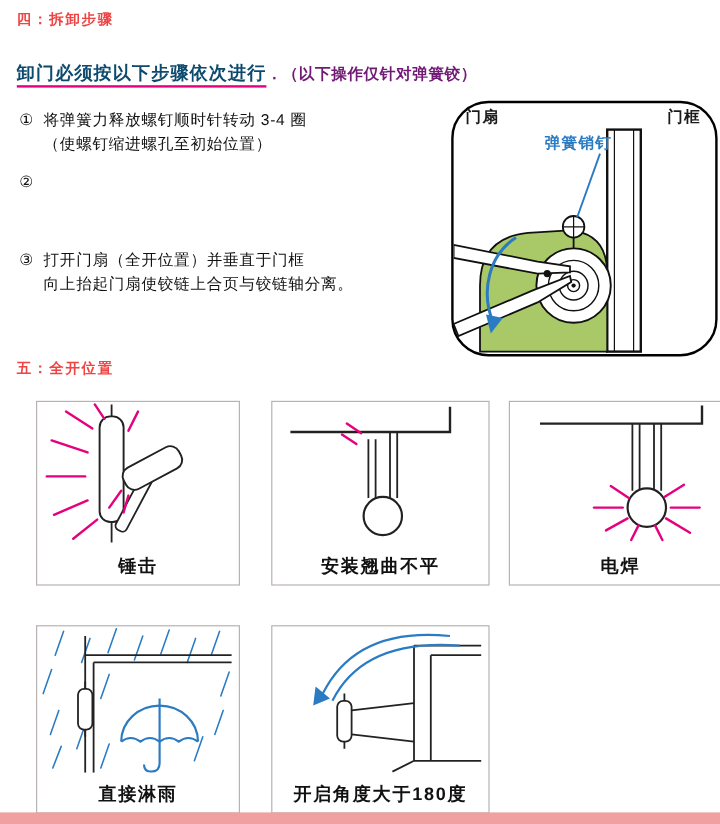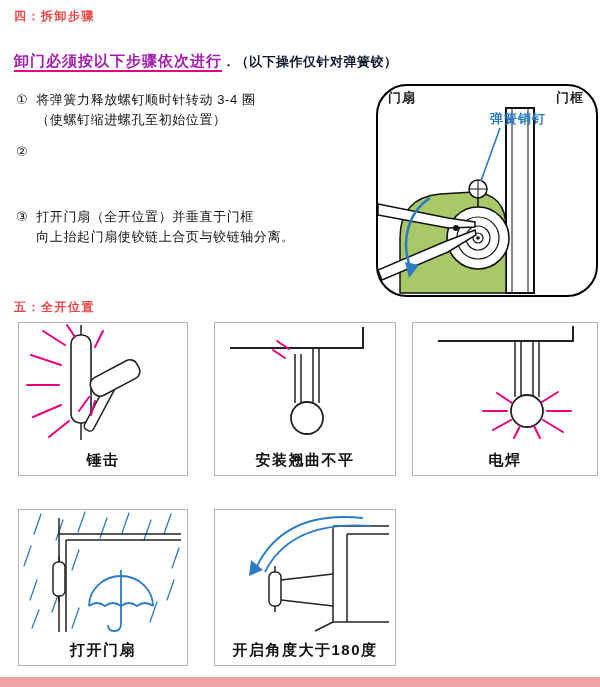--- a/index.html
+++ b/index.html
@@ -7,43 +7,43 @@
   .page{
     position:relative;width:600px;height:687px;background:#ffffff;overflow:hidden;
     font-family:"Liberation Sans","DejaVu Sans",sans-serif;color:#1a1a1a;
   }
   .abs{position:absolute;}
   .h-title{font-size:12px;font-weight:bold;letter-spacing:1.5px;color:#ef4444;font-family:Liberation Serif, serif;}
   .intro-hl{
     font-size:15px;font-weight:bold;letter-spacing:1px;
     padding-bottom:1px;border-bottom:2.5px solid;
   }
-  .intro-rest{font-size:13px;font-weight:bold;letter-spacing:0.5px;color:#0f172a;}
+  .intro-rest{font-size:13px;font-weight:bold;letter-spacing:0.5px;color:#701a75;}
   .step{display:flex;gap:8px;font-size:13px;line-height:20px;letter-spacing:0.6px;color:#111;width:360px;}
   .step .num{flex:0 0 auto;}
   .diagram-box{border:2px solid #000;background:#fff;}
   .diagram-box .lbl{font-size:13px;font-weight:bold;letter-spacing:1px;z-index:2;}
   .diagram-box svg{position:absolute;left:0;top:0;z-index:1;}
-  .pbox{margin:4px;border:1px solid #b9b2b2;background:#fff;}
+  .pbox{margin:16px;border:1px solid #b9b2b2;background:#fff;}
   .pbox svg{display:block;}
   .pbox figcaption{
     position:absolute;left:0;right:0;bottom:5px;text-align:center;
     font-size:15px;font-weight:bold;letter-spacing:1.5px;color:#111;
   }
   .bottom-band{background:#f0a0a0;}
 </style>
 </head>
 <body>
 
 <div class="page">
 
   <div class="abs h-title" style="left:14px;top:8px;">四：拆卸步骤</div>
 
   <div class="abs" style="left:14px;top:52px;white-space:nowrap;">
-    <span class="intro-hl" style="color:#a21caf;border-color:#e5007d;text-align:right;">卸门必须按以下步骤依次进行</span><span class="intro-rest">．（以下操作仅针对弹簧铰）</span>
+    <span class="intro-hl" style="color:#0c4a6e;border-color:#e5007d;text-align:right;">卸门必须按以下步骤依次进行</span><span class="intro-rest">．（以下操作仅针对弹簧铰）</span>
   </div>
 
   <div class="abs step" style="left:16px;top:90px;">
     <span class="num">①</span>
     <span class="lines">
       <span>将弹簧力释放螺钉顺时针转动 3-4 圈</span><br>
       <span>（使螺钉缩进螺孔至初始位置）</span>
     </span>
   </div>
 
@@ -95,21 +95,21 @@
       <g>
         <path d="M 52 112 C 30 126 22 156 33 183" fill="none" stroke="#2b7bc3" stroke-width="2.5"></path>
         <polygon points="27,176 41,179 31,192" fill="#2b7bc3"></polygon>
       </g>
 
       <line x1="122" y1="42" x2="103" y2="95" stroke="#2b7bc3" stroke-width="1.6"></line>
     </svg>
 
     <span class="abs lbl" style="left:10px;top:3px;">门扇</span>
     <span class="abs lbl" style="right:12px;top:3px;">门框</span>
-    <span class="abs lbl" style="left:76px;top:24px;color:#2b7bc3;margin-left:36px;">弹簧销钉</span>
+    <span class="abs lbl" style="left:76px;top:24px;color:#2b7bc3;">弹簧销钉</span>
   </div>
 
   <div class="abs h-title" style="left:14px;top:299px;">五：全开位置</div>
 
   <figure class="abs pbox" style="left:14px;top:318px;width:168px;height:152px;">
     <svg width="166" height="118" viewBox="0 0 166 118">
       <g>
         <line x1="62" y1="2" x2="62" y2="12" stroke="#222" stroke-width="1.5"></line>
         <rect x="52" y="12" width="20" height="88" rx="9" fill="#fff" stroke="#222" stroke-width="1.6"></rect>
         <line x1="62" y1="100" x2="62" y2="117" stroke="#222" stroke-width="1.5"></line>
@@ -209,21 +209,21 @@
         <line x1="40" y1="86" x2="40" y2="92"></line>
       </g>
       <g stroke="#2b7bc3" stroke-width="1.8" fill="none">
         <line x1="102" y1="60" x2="102" y2="66"></line>
         <path d="M 70 96 A 32 30 0 0 1 134 96"></path>
         <path d="M 70 96 Q 78 90 86 96 Q 94 90 102 96 Q 110 90 118 96 Q 126 90 134 96"></path>
         <line x1="102" y1="66" x2="102" y2="96"></line>
         <path d="M 102 96 L 102 114 Q 102 121 95 121 Q 89 121 89 115"></path>
       </g>
     </svg>
-    <figcaption>打开门扇</figcaption>
+    <figcaption>直接淋雨</figcaption>
   </figure>
 
   <figure class="abs pbox" style="left:210px;top:505px;width:180px;height:155px;">
     <svg width="178" height="122" viewBox="0 0 178 122">
       <g stroke="#222" stroke-width="1.5" fill="none">
         <line x1="118" y1="16" x2="118" y2="112"></line>
         <line x1="132" y1="24" x2="132" y2="112"></line>
         <line x1="118" y1="16" x2="174" y2="16"></line>
         <line x1="132" y1="24" x2="174" y2="24"></line>
         <line x1="118" y1="112" x2="174" y2="112"></line>

